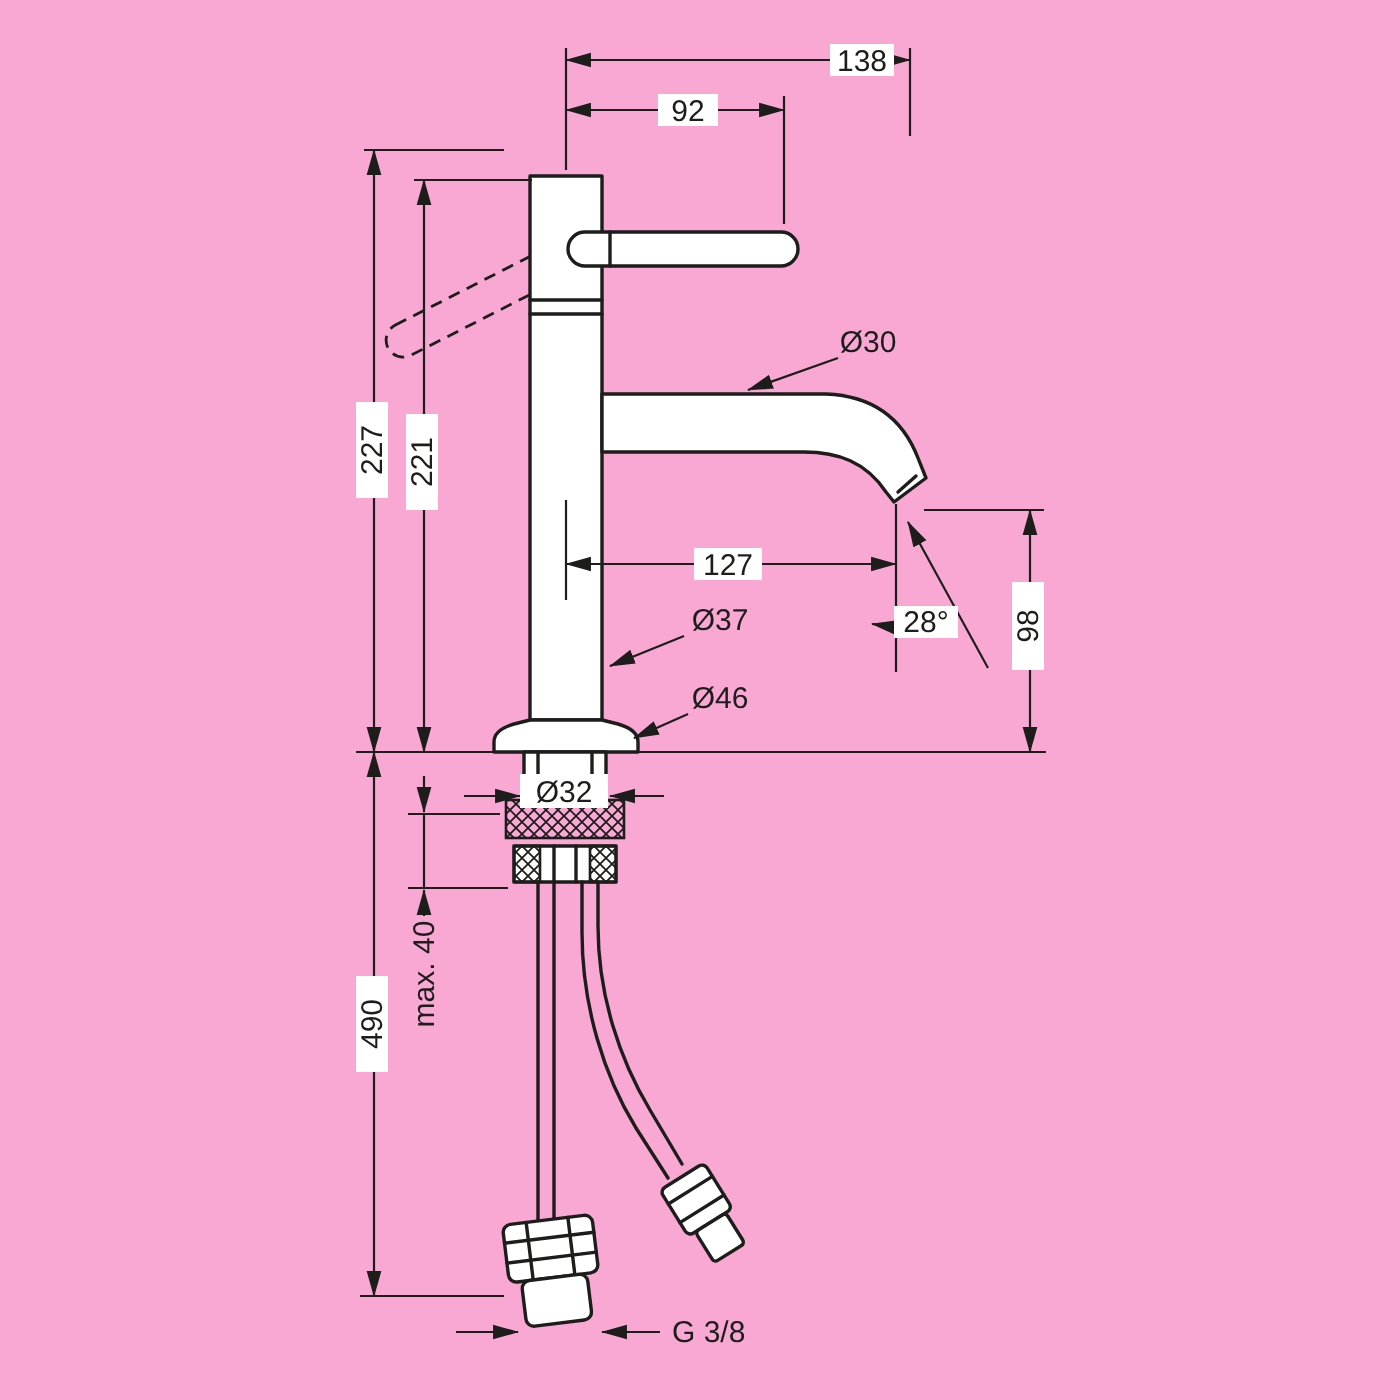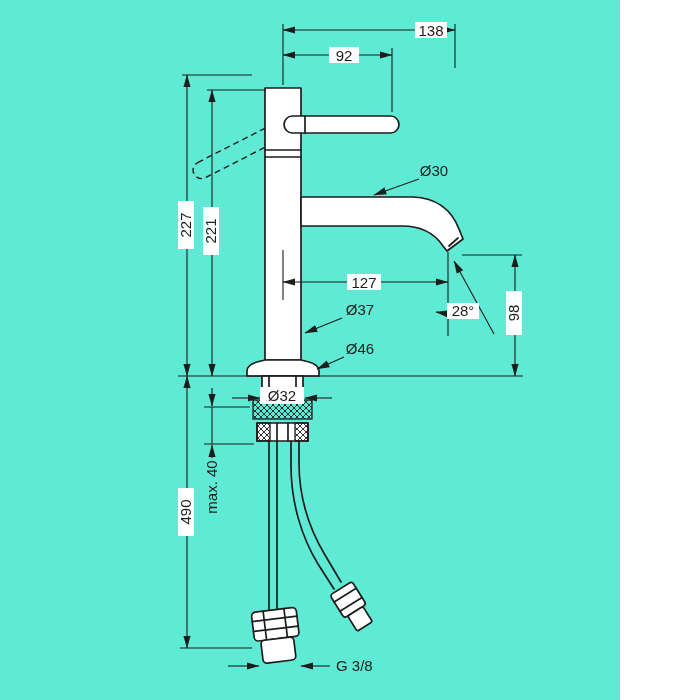--- a/index.html
+++ b/index.html
@@ -1,16 +1,16 @@
 <!DOCTYPE html>
 <html><head>
 <meta charset="utf-8">
 <style>
   html,body{margin:0;padding:0;background:#fff}
-  .canvas{width:620px;height:700px;background:#5eead4;overflow:hidden;font-family:"Liberation Sans",sans-serif}
+  .canvas{width:700px;height:700px;background:#f9a8d4;overflow:hidden;font-family:"Liberation Sans",sans-serif}
   svg{display:block}
   svg text{font-family:"Liberation Sans",sans-serif;font-size:15px;fill:#1d1d1b}
   .ol{stroke:#1d1d1b;stroke-width:1.7;fill:none;stroke-linecap:round;stroke-linejoin:round}
   .fw{stroke:#1d1d1b;stroke-width:1.7;fill:#fff;stroke-linejoin:round}
   .dim{stroke:#1d1d1b;stroke-width:1.1;fill:none}
   .dash{stroke:#1d1d1b;stroke-width:1.4;fill:none;stroke-dasharray:6 4}
   .hatchfill{fill:url(#xhatch);stroke:#1d1d1b;stroke-width:1.3}
   .bg{fill:#fff;stroke:none}
   .arr2{marker-start:url(#arw);marker-end:url(#arw)}
   .arr1{marker-end:url(#arw)}

